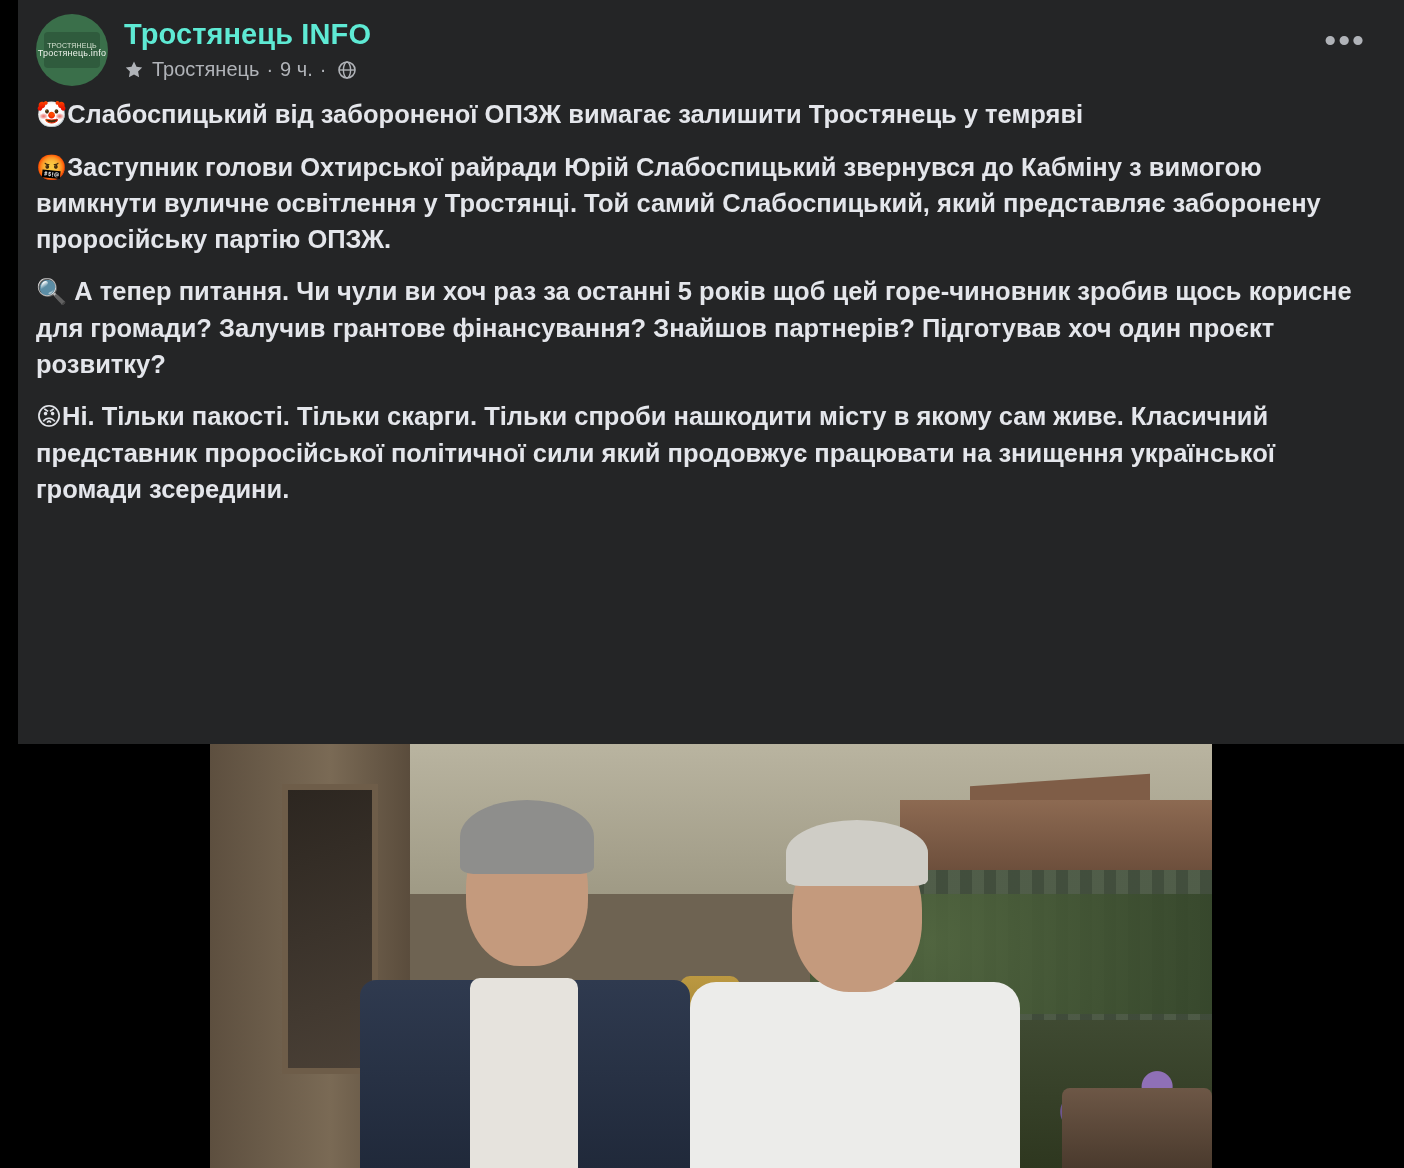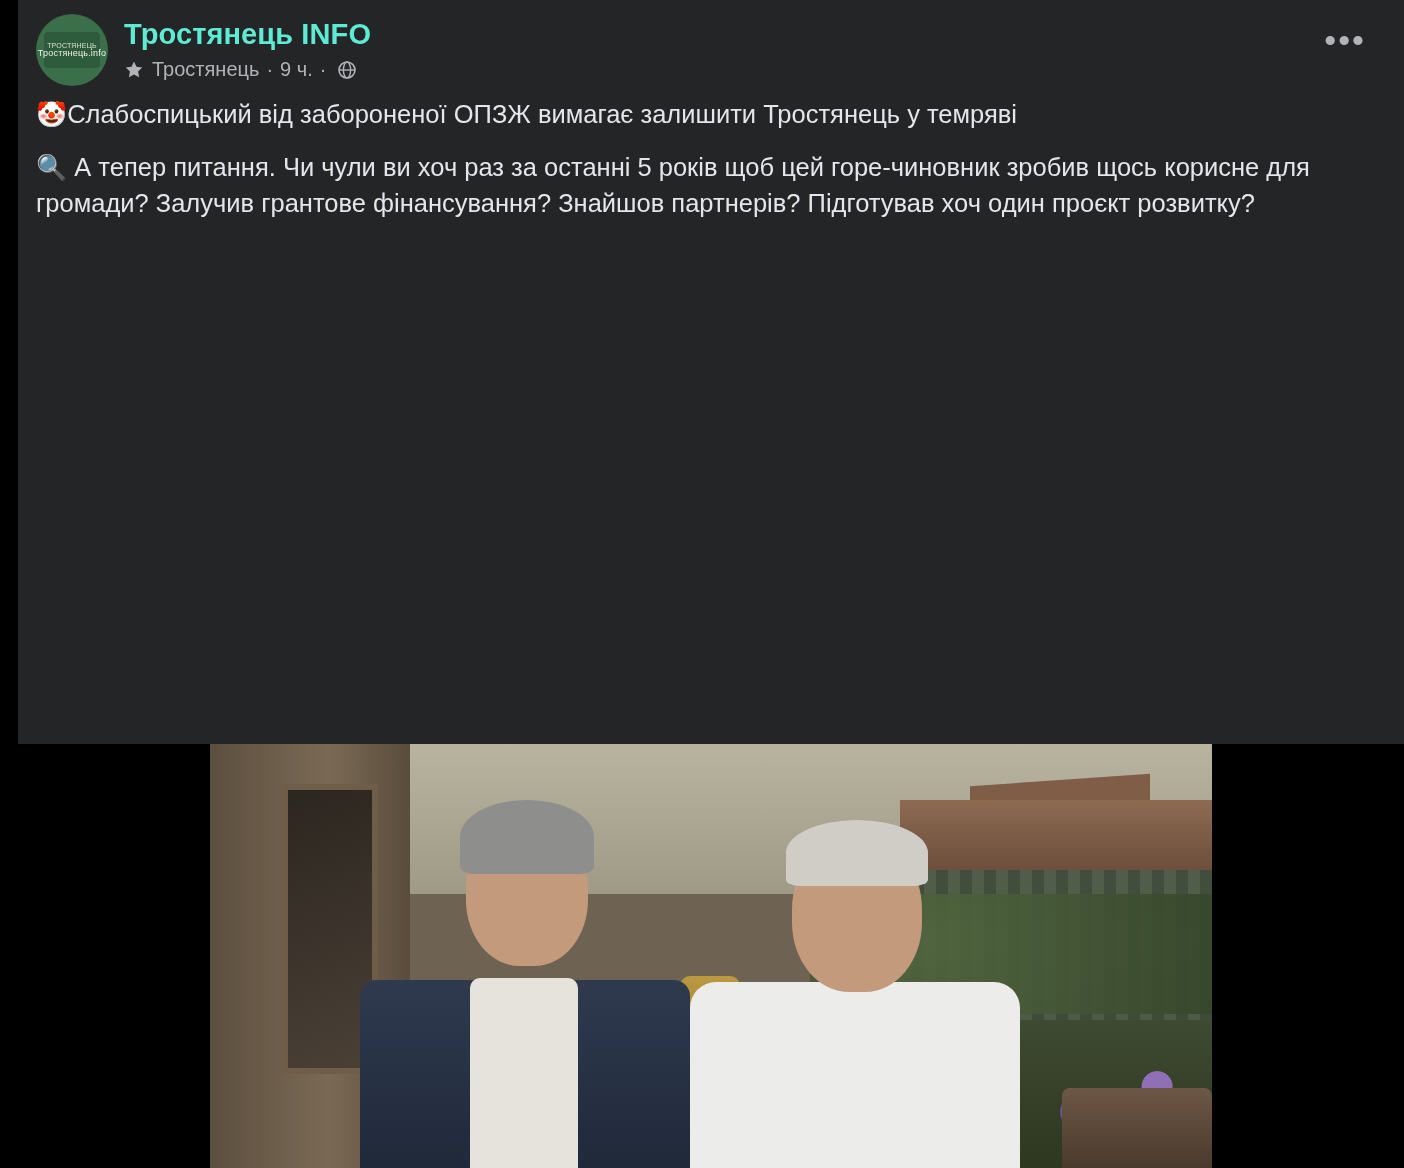--- a/index.html
+++ b/index.html
@@ -113,20 +113,21 @@
   }
   .post-body {
     padding: 4px 18px 18px 18px;
     color: #e4e6eb;
     font-size: 25.5px;
     line-height: 1.42;
   }
   .para {
     margin: 0 0 16px 0;
     word-wrap: break-word;
+    font-weight: bold;
   }
   .para:last-child {
     margin-bottom: 0;
   }
   .emoji {
     font-family: "DejaVu Sans", sans-serif;
     font-size: 25px;
   }
   .photo-wrap {
     position: absolute;
@@ -286,21 +287,27 @@
       </div>
 
       <div class="more-btn">•••</div>
     </div>
 
     <div class="post-body">
       <p class="para">
         <span class="emoji">🤡</span><span>Слабоспицький від забороненої ОПЗЖ вимагає залишити Тростянець у темряві</span>
       </p>
       <p class="para">
+        <span class="emoji">🤬</span><span>Заступник голови Охтирської райради Юрій Слабоспицький звернувся до Кабміну з вимогою вимкнути вуличне освітлення у Тростянці. Той самий Слабоспицький, який представляє заборонену проросійську партію ОПЗЖ.</span>
+      </p>
+      <p class="para">
         <span class="emoji">🔍</span><span> А тепер питання. Чи чули ви хоч раз за останні 5 років щоб цей горе-чиновник зробив щось корисне для громади? Залучив грантове фінансування? Знайшов партнерів? Підготував хоч один проєкт розвитку?</span>
+      </p>
+      <p class="para">
+        <span class="emoji">😡</span><span>Ні. Тільки пакості. Тільки скарги. Тільки спроби нашкодити місту в якому сам живе. Класичний представник проросійської політичної сили який продовжує працювати на знищення української громади зсередини.</span>
       </p>
     </div>
   </div>
 
   <div class="photo-wrap">
     <div class="photo">
       <div class="ph-sky"></div>
       <div class="ph-roof2"></div>
       <div class="ph-roofline"></div>
       <div class="ph-fence"></div>

